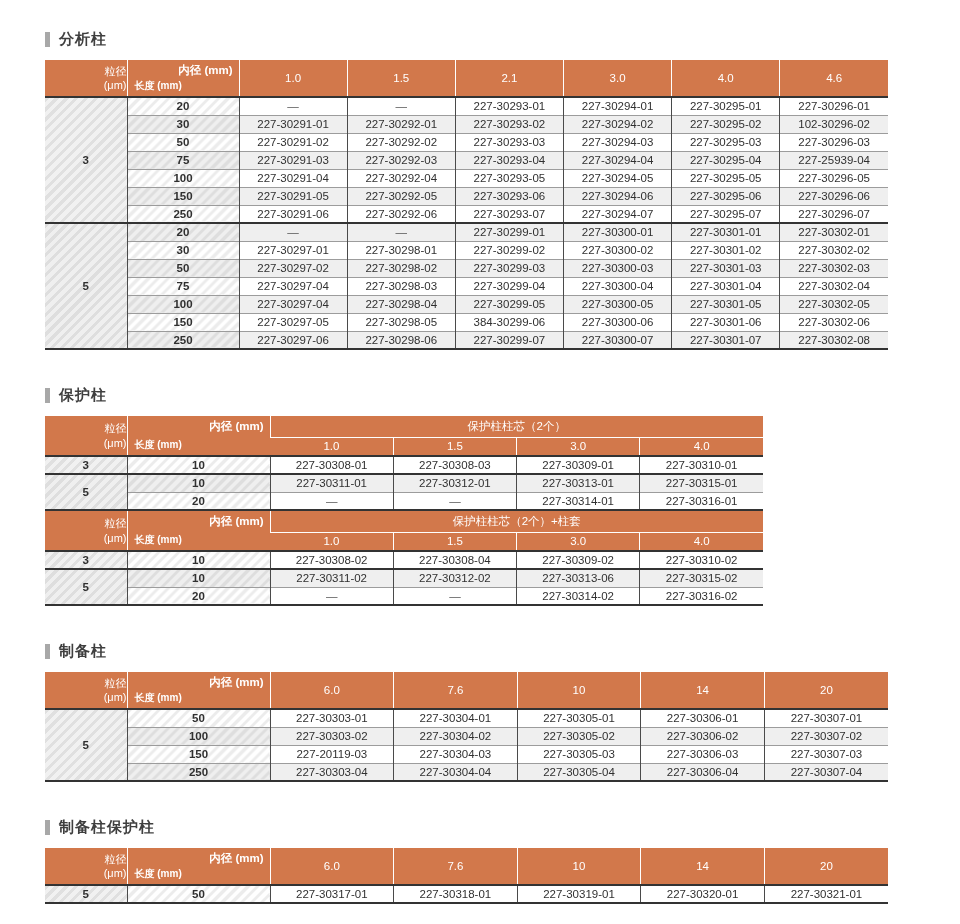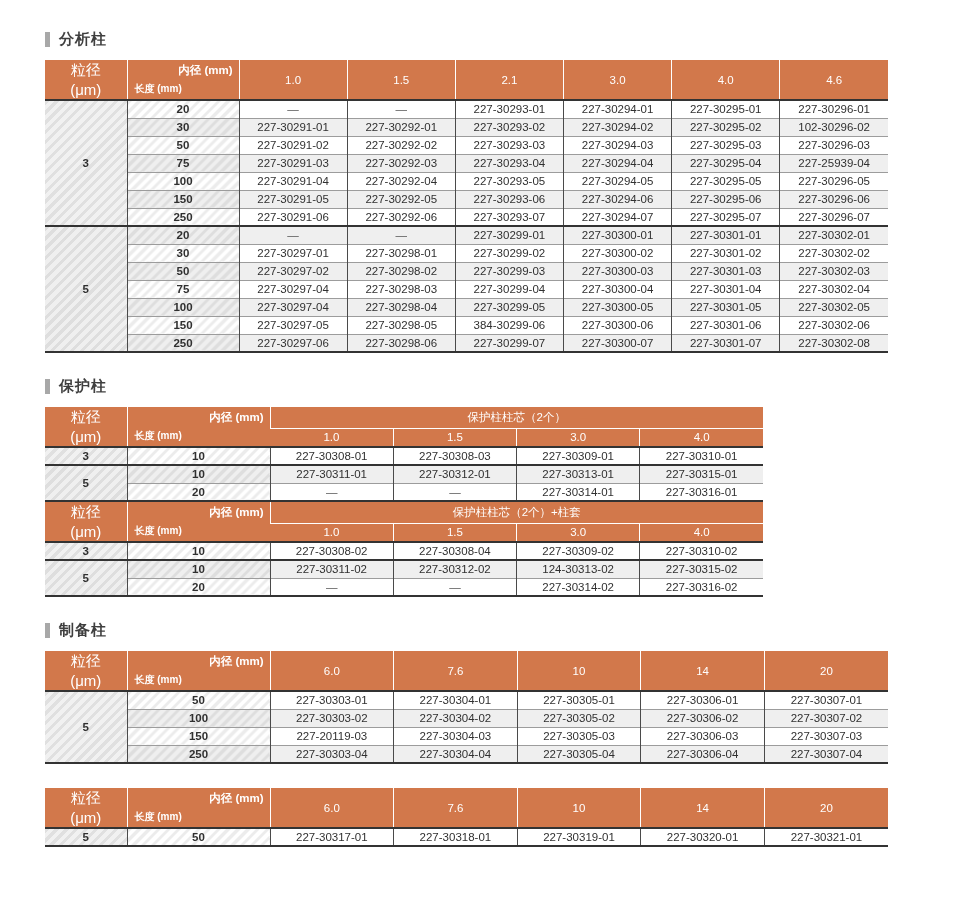--- a/index.html
+++ b/index.html
@@ -3,21 +3,21 @@
 <meta charset="utf-8">
 <style>
   * { box-sizing: border-box; margin: 0; padding: 0; }
   html, body { background: #ffffff; }
   body {
     width: 960px; height: 924px;
     padding: 30px 0 0 45px;
     overflow: hidden;
     font-family: "Liberation Sans", "DejaVu Sans", sans-serif;
   }
-  .sec { margin-bottom: 24px; }
+  .sec { margin-bottom: 36px; }
   .sec-title {
     display: flex; align-items: center;
     font-size: 15px; font-weight: bold;
     color: var(--title-text, #3f3f3f);
     margin: 0 0 11px 0;
     letter-spacing: 1px;
   }
   .title-bar {
     width: 5px; height: 15px;
     background: var(--title-bar, #a8a8a8);
@@ -39,21 +39,21 @@
     border-left: 1px solid rgba(255,255,255,0.75);
   }
   .cat-table thead tr th:first-child { border-left: none; }
   .h-tall { height: 37px; }
   .h-num  { height: 19px; }
   .h-band {
     height: 21px; font-weight: bold; font-size: 12px;
     border-bottom: 1px solid rgba(255,255,255,0.75);
   }
   .h-corner { font-weight: bold; }
-  .h-corner div { line-height: 1.3; font-size: 15px; }
+  .h-corner div { line-height: 1.3; font-size: 11px; text-align: right; }
   .h-diag {
     position: relative;
     background-image: linear-gradient(to bottom right,
       transparent calc(50% - 0.7px),
       rgba(255,255,255,0.8) calc(50% - 0.7px),
       rgba(255,255,255,0.8) calc(50% + 0.7px),
       transparent calc(50% + 0.7px));
   }
   .diag-top    { position: absolute; top: 3px; right: 6px; font-weight: bold; font-size: 11.5px; }
   .diag-bottom { position: absolute; bottom: 3px; left: 7px; font-weight: bold; font-size: 10px; }
@@ -343,21 +343,21 @@
             <td class="part">227-30308-02</td>
             <td class="part">227-30308-04</td>
             <td class="part">227-30309-02</td>
             <td class="part">227-30310-02</td>
           </tr>
           <tr class="alt group-start">
             <td class="particle hatch" rowspan="2">5</td>
             <td class="len hatch">10</td>
             <td class="part">227-30311-02</td>
             <td class="part">227-30312-02</td>
-            <td class="part">124-30313-02</td>
+            <td class="part">227-30313-06</td>
             <td class="part">227-30315-02</td>
           </tr>
           <tr>
             <td class="len hatch">20</td>
             <td class="part dash">—</td>
             <td class="part dash">—</td>
             <td class="part">227-30314-02</td>
             <td class="part">227-30316-02</td>
           </tr>
         </tbody>
@@ -431,20 +431,24 @@
             <td class="part">227-30305-04</td>
             <td class="part">227-30306-04</td>
             <td class="part">227-30307-04</td>
           </tr>
         </tbody>
       </table>
     </div>
 </section>
 
 <section class="sec">
+  <h2 class="sec-title">
+    <span class="title-bar"></span>
+    <span>制备柱保护柱</span>
+  </h2>
   <div class="tables">
       <table class="cat-table" style="width: 843px;">
         <colgroup>
           <col style="width: 82px;">
           <col style="width: 143px;">
           <col>
           <col>
           <col>
           <col>
           <col>

